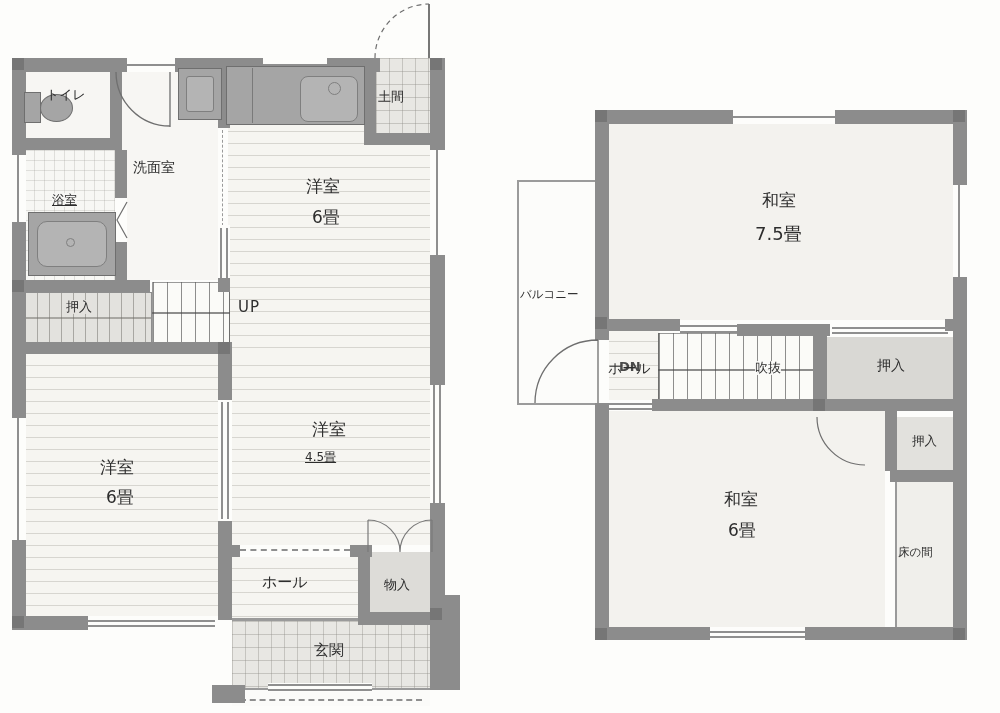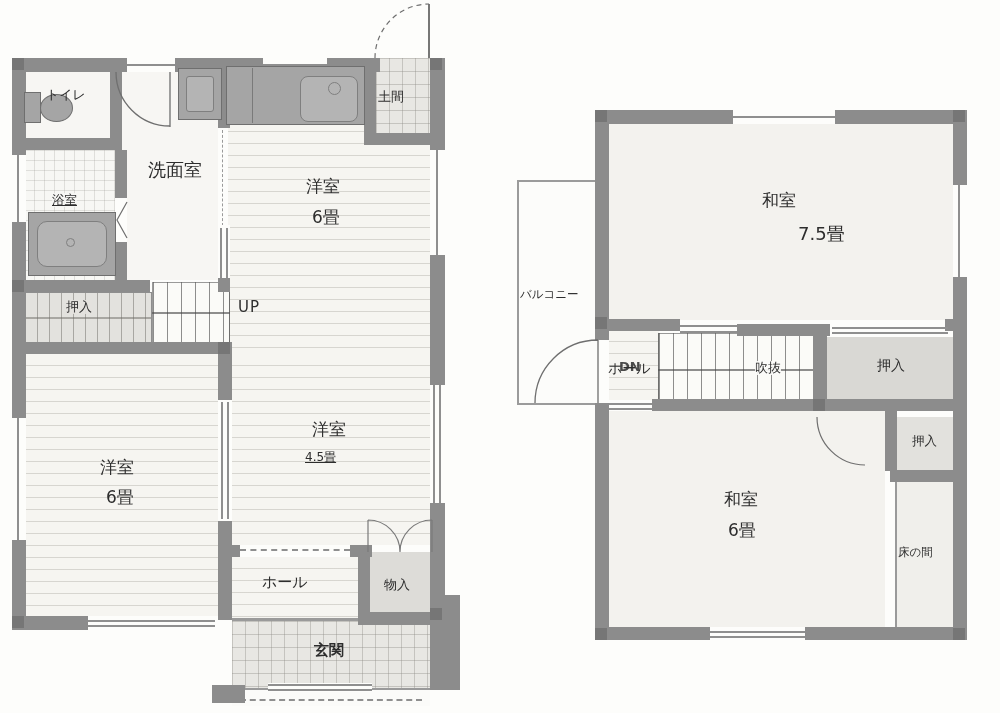--- a/index.html
+++ b/index.html
@@ -130,33 +130,33 @@
 
     <div class="post" style="left:12px;top:58px;"></div>
     <div class="post" style="left:12px;top:280px;"></div>
     <div class="post" style="left:12px;top:616px;"></div>
     <div class="post" style="left:218px;top:342px;"></div>
     <div class="post" style="left:430px;top:58px;"></div>
     <div class="post" style="left:430px;top:608px;"></div>
 
     <div class="lbl" style="left:46px;top:88px;font-size:13px;">トイレ</div>
     <div class="lbl" style="left:52px;top:193px;font-size:12.5px;background:rgba(247,247,244,.85);text-decoration:underline;">浴室</div>
-    <div class="lbl" style="left:148px;top:160px;font-size:18px;">洗面室</div>
+    <div class="lbl" style="left:133px;top:160px;font-size:14px;">洗面室</div>
     <div class="lbl" style="left:378px;top:90px;font-size:13px;">土間</div>
     <div class="lbl" style="left:306px;top:177px;font-size:17px;">洋室</div>
     <div class="lbl" style="left:312px;top:208px;font-size:17px;">6畳</div>
     <div class="lbl" style="left:66px;top:300px;font-size:13px;background:rgba(227,226,222,.9);">押入</div>
     <div class="lbl" style="left:238px;top:299px;font-size:15px;letter-spacing:1px;">UP</div>
     <div class="lbl" style="left:100px;top:458px;font-size:17px;">洋室</div>
     <div class="lbl" style="left:106px;top:488px;font-size:17px;">6畳</div>
     <div class="lbl" style="left:312px;top:420px;font-size:17px;">洋室</div>
     <div class="lbl" style="left:305px;top:451px;font-size:12px;text-decoration:underline;">4.5畳</div>
     <div class="lbl" style="left:262px;top:574px;font-size:15px;">ホール</div>
     <div class="lbl" style="left:384px;top:578px;font-size:13px;">物入</div>
-    <div class="lbl" style="left:314px;top:642px;font-size:15px;font-weight:bold;">玄関</div>
+    <div class="lbl" style="left:314px;top:642px;font-size:15px;">玄関</div>
   </div>
 
   <div>
 
     <div class="balc" style="left:517px;top:180px;width:83px;height:225px;"></div>
 
     <div class="tatami" style="left:609px;top:124px;width:344px;height:196px;"></div>
     <div class="plank" style="left:609px;top:330px;width:50px;height:70px;"></div>
     <div class="stairs" style="left:658px;top:333px;width:155px;height:72px;"></div>
     <div class="closet" style="left:827px;top:337px;width:126px;height:62px;background:#d9d8d4;"></div>
@@ -197,21 +197,21 @@
     <div class="wline" style="left:710px;top:636px;width:95px;height:1.5px;"></div>
 
     <div class="post" style="left:595px;top:110px;"></div>
     <div class="post" style="left:595px;top:317px;"></div>
     <div class="post" style="left:595px;top:628px;"></div>
     <div class="post" style="left:953px;top:110px;"></div>
     <div class="post" style="left:953px;top:628px;"></div>
     <div class="post" style="left:813px;top:399px;"></div>
 
     <div class="lbl" style="left:762px;top:191px;font-size:17px;">和室</div>
-    <div class="lbl" style="left:798px;top:224px;font-size:18px;">7.5畳</div>
+    <div class="lbl" style="left:755px;top:224px;font-size:18px;">7.5畳</div>
     <div class="lbl" style="left:520px;top:288px;font-size:11.5px;">バルコニー</div>
     <div class="lbl" style="left:608px;top:361px;font-size:14px;">ホール</div>
     <div class="lbl" style="left:619px;top:360px;font-size:13px;font-weight:bold;opacity:.85;">DN</div>
     <div class="lbl" style="left:727px;top:361px;font-size:13px;background:rgba(251,251,248,.9);margin-left:28px;">吹抜</div>
     <div class="lbl" style="left:877px;top:358px;font-size:14px;">押入</div>
     <div class="lbl" style="left:912px;top:434px;font-size:12.5px;">押入</div>
     <div class="lbl" style="left:724px;top:490px;font-size:17px;">和室</div>
     <div class="lbl" style="left:728px;top:521px;font-size:17px;">6畳</div>
     <div class="lbl" style="left:898px;top:546px;font-size:11.5px;">床の間</div>
   </div>

